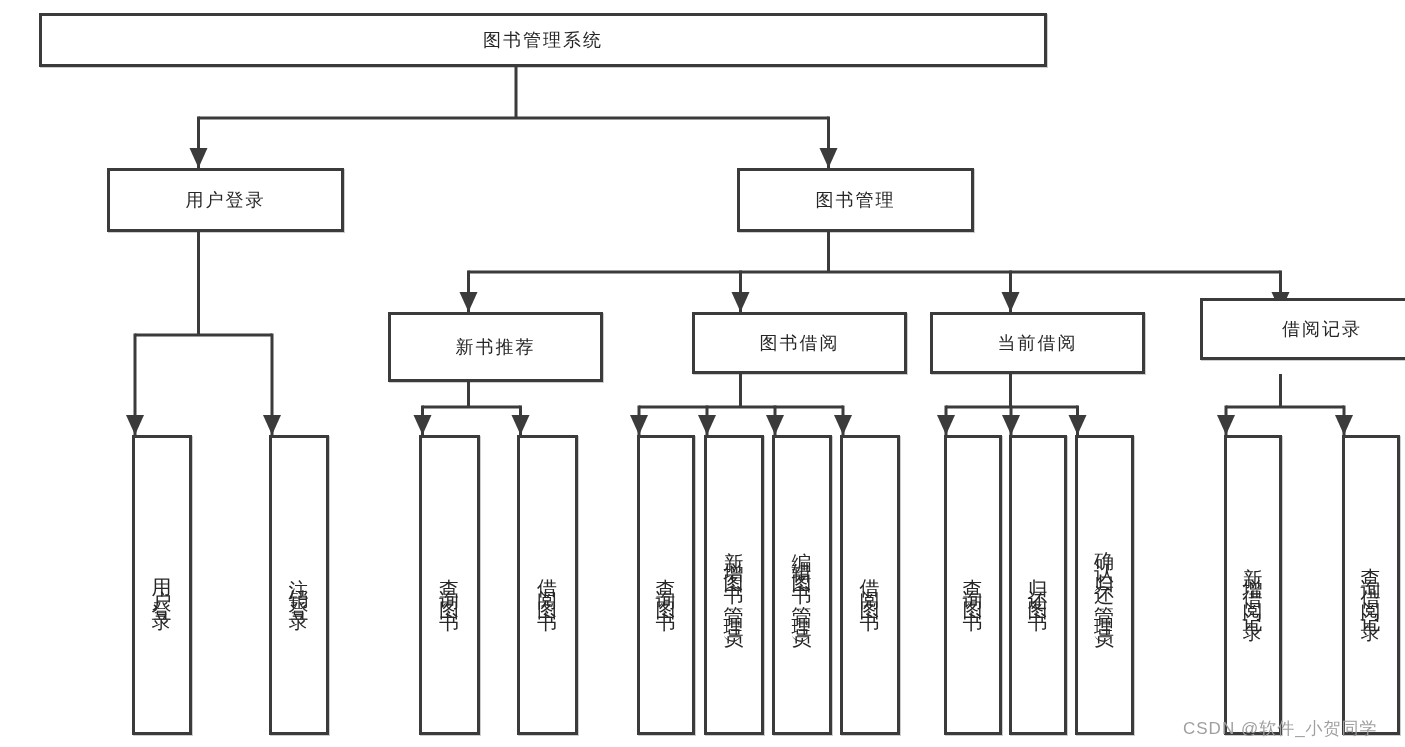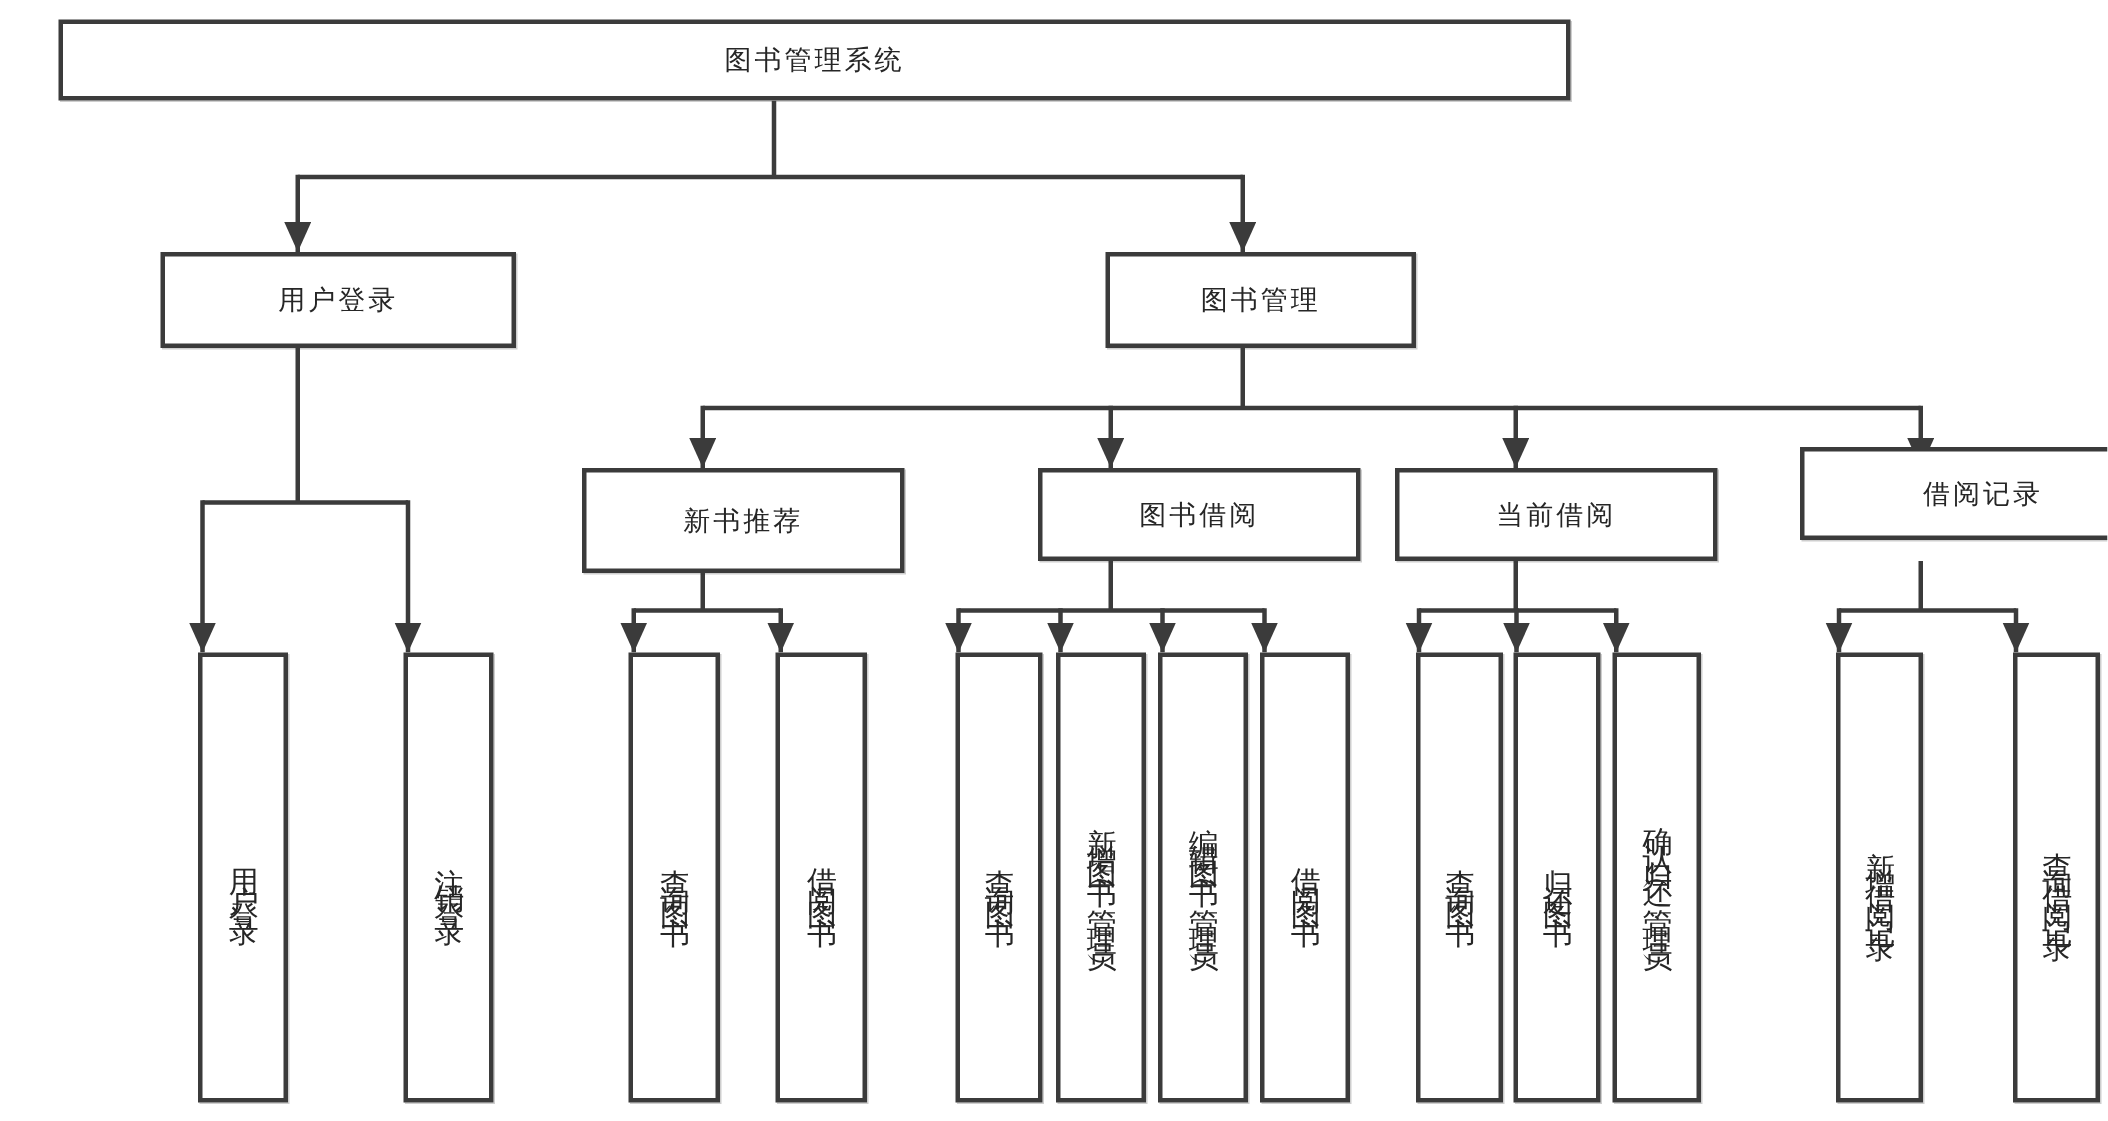--- a/index.html
+++ b/index.html
@@ -67,21 +67,21 @@
     <line class="ln" x1="1344" y1="405.5" x2="1344" y2="435" marker-end="url(#arw)"></line>
   </svg>
 
   <div class="box h" style="left:12px;top:13px;width:1008px;height:54px">
     <span class="lbl">图书管理系统</span>
   </div>
 
   <div class="box h" style="left:80px;top:168px;width:237px;height:64px">
     <span class="lbl">用户登录</span>
   </div>
-  <div class="box h" style="left:710px;top:168px;width:207px;height:64px">
+  <div class="box h" style="left:710px;top:168px;width:237px;height:64px">
     <span class="lbl">图书管理</span>
   </div>
 
   <div class="box h" style="left:361px;top:312px;width:215px;height:70px">
     <span class="lbl">新书推荐</span>
   </div>
   <div class="box h" style="left:665px;top:312px;width:215px;height:62px">
     <span class="lbl">图书借阅</span>
   </div>
   <div class="box h" style="left:903px;top:312px;width:215px;height:62px">
@@ -128,13 +128,14 @@
     <span class="lbl">确认归还（管理员）</span>
   </div>
 
   <div class="box v" style="left:1197px;top:435px;width:58px;height:300px">
     <span class="lbl">新增借阅记录</span>
   </div>
   <div class="box v" style="left:1315px;top:435px;width:58px;height:300px">
     <span class="lbl">查询借阅记录</span>
   </div>
 
+  <div id="watermark">CSDN @软件_小贺同学</div>
 </div>
 
 </body></html>

